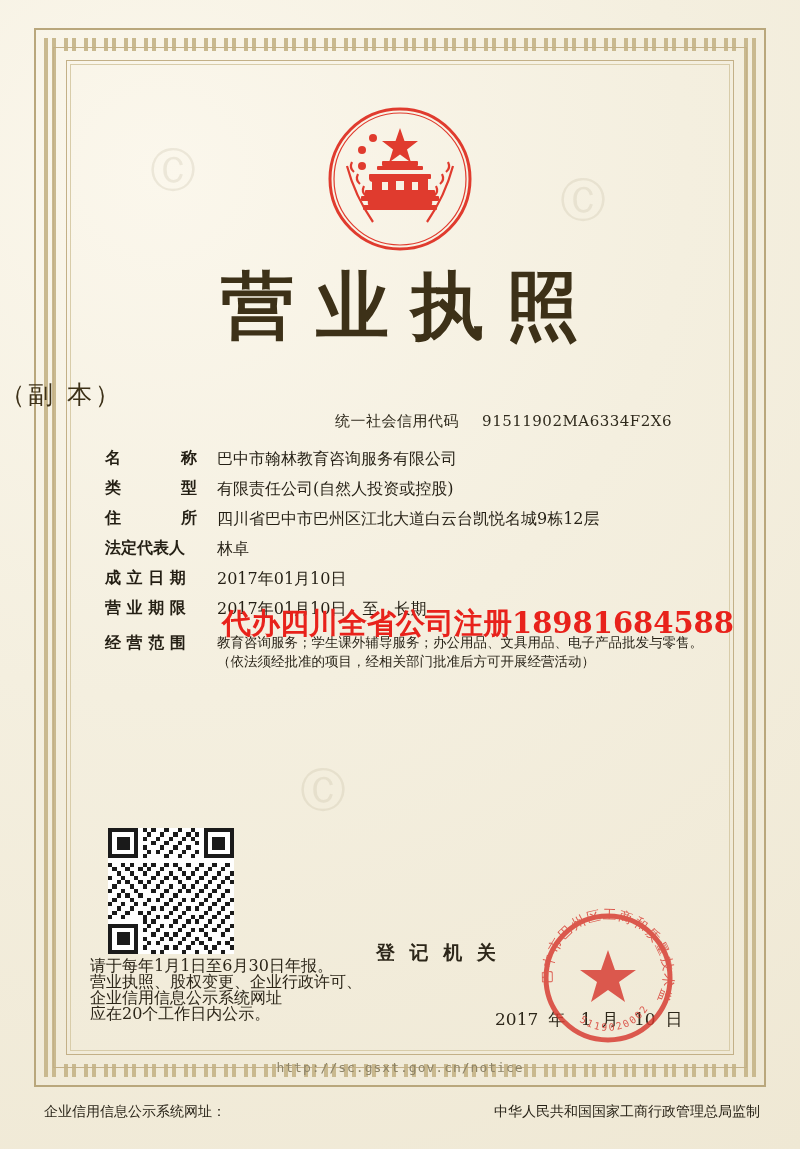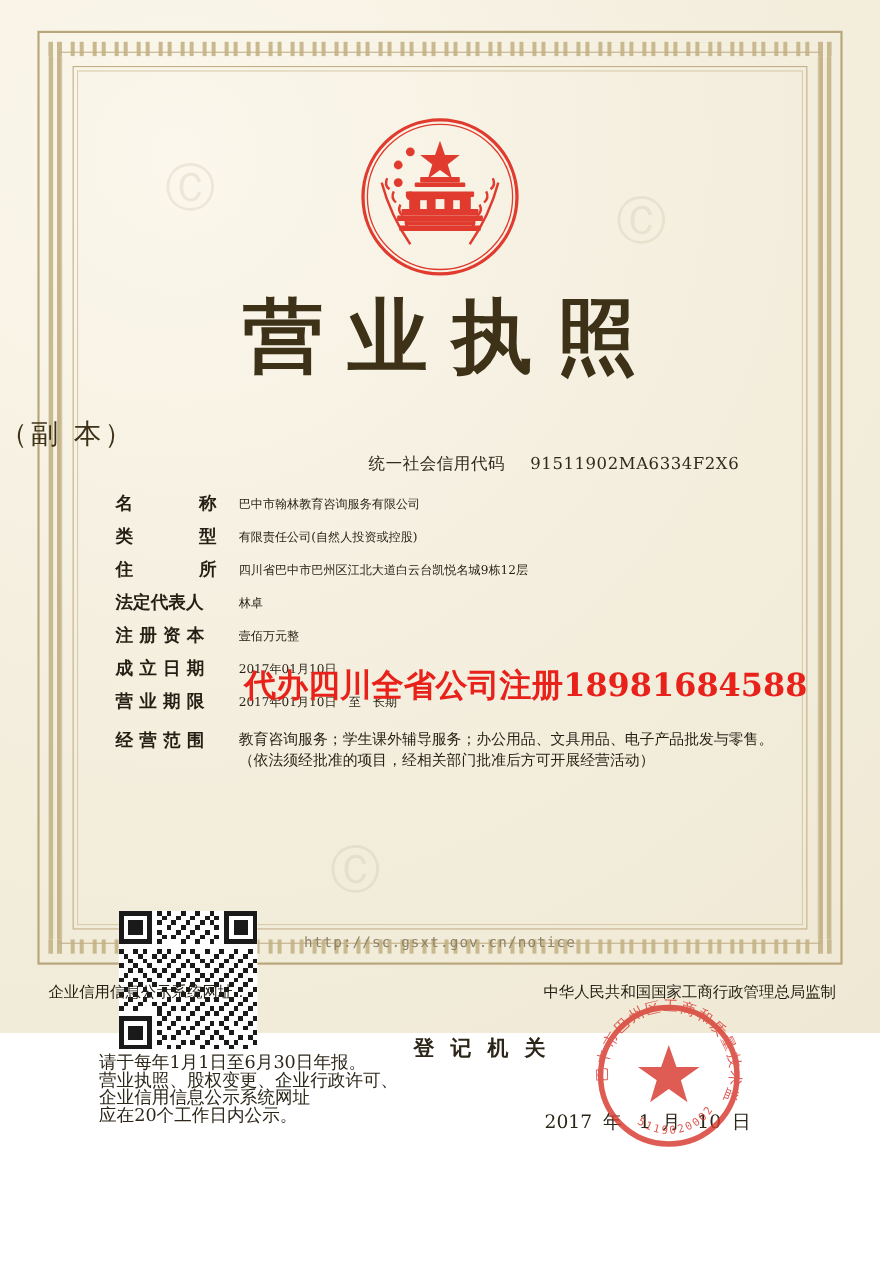--- a/index.html
+++ b/index.html
@@ -9,21 +9,21 @@
   }
   body {
     width: 800px;
     height: 1149px;
     font-family: "Liberation Sans", sans-serif;
     overflow: hidden;
   }
   .page {
     position: relative;
     width: 800px;
-    height: 939px;
+    height: 1149px;
     background: #f7f2e4;
     background-image:
       radial-gradient(circle at 20% 15%, #fbf7ec 0%, #f4efdf 45%, #efe8d4 100%);
   }
   
   .frame-outer {
     position: absolute;
     left: 34px;
     top: 28px;
     right: 34px;
@@ -133,21 +133,21 @@
     font-size: 16px;
     font-weight: bold;
     letter-spacing: 0px;
     white-space: nowrap;
   }
   .label-2 { display: flex; justify-content: space-between; width: 92px; }
   .label-3 { display: flex; justify-content: space-between; width: 92px; }
   .label-4 { display: flex; justify-content: space-between; width: 92px; }
   .row .value {
     flex: 1;
-    font-size: 11px;
+    font-size: 16px;
     line-height: 21px;
     letter-spacing: 0px;
   }
   .row.scope { margin-top: 14px; }
   .row.scope .value { font-size: 13.5px; line-height: 19px; }
 
   
   .advert {
     position: absolute;
     left: 222px;
@@ -346,24 +346,20 @@
           </span>
         </div>
       <div class="value">四川省巴中市巴州区江北大道白云台凯悦名城9栋12层</div>
     </div>
 
     <div class="row">
       <div class="label">法定代表人</div>
       <div class="value">林卓</div>
     </div>
 
-    <div class="row">
-      <div class="label">注 册 资 本</div>
-      <div class="value">壹佰万元整</div>
-    </div>
 
     <div class="row">
       <div class="label">成 立 日 期</div>
       <div class="value">2017年01月10日</div>
     </div>
 
     <div class="row">
       <div class="label">营 业 期 限</div>
       <div class="value">2017年01月10日　至　长期</div>
     </div>

